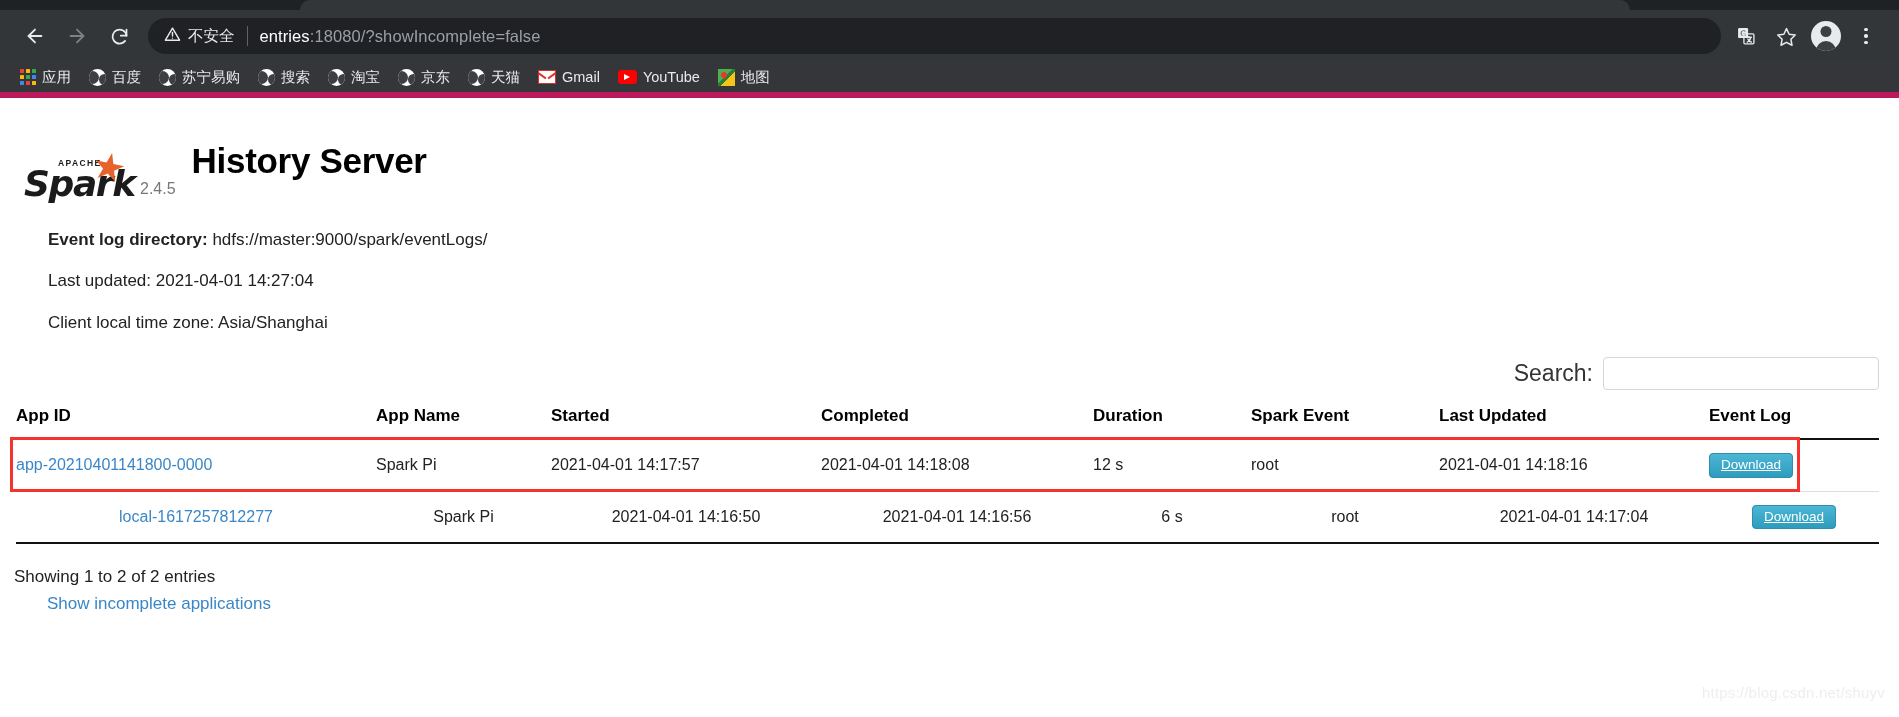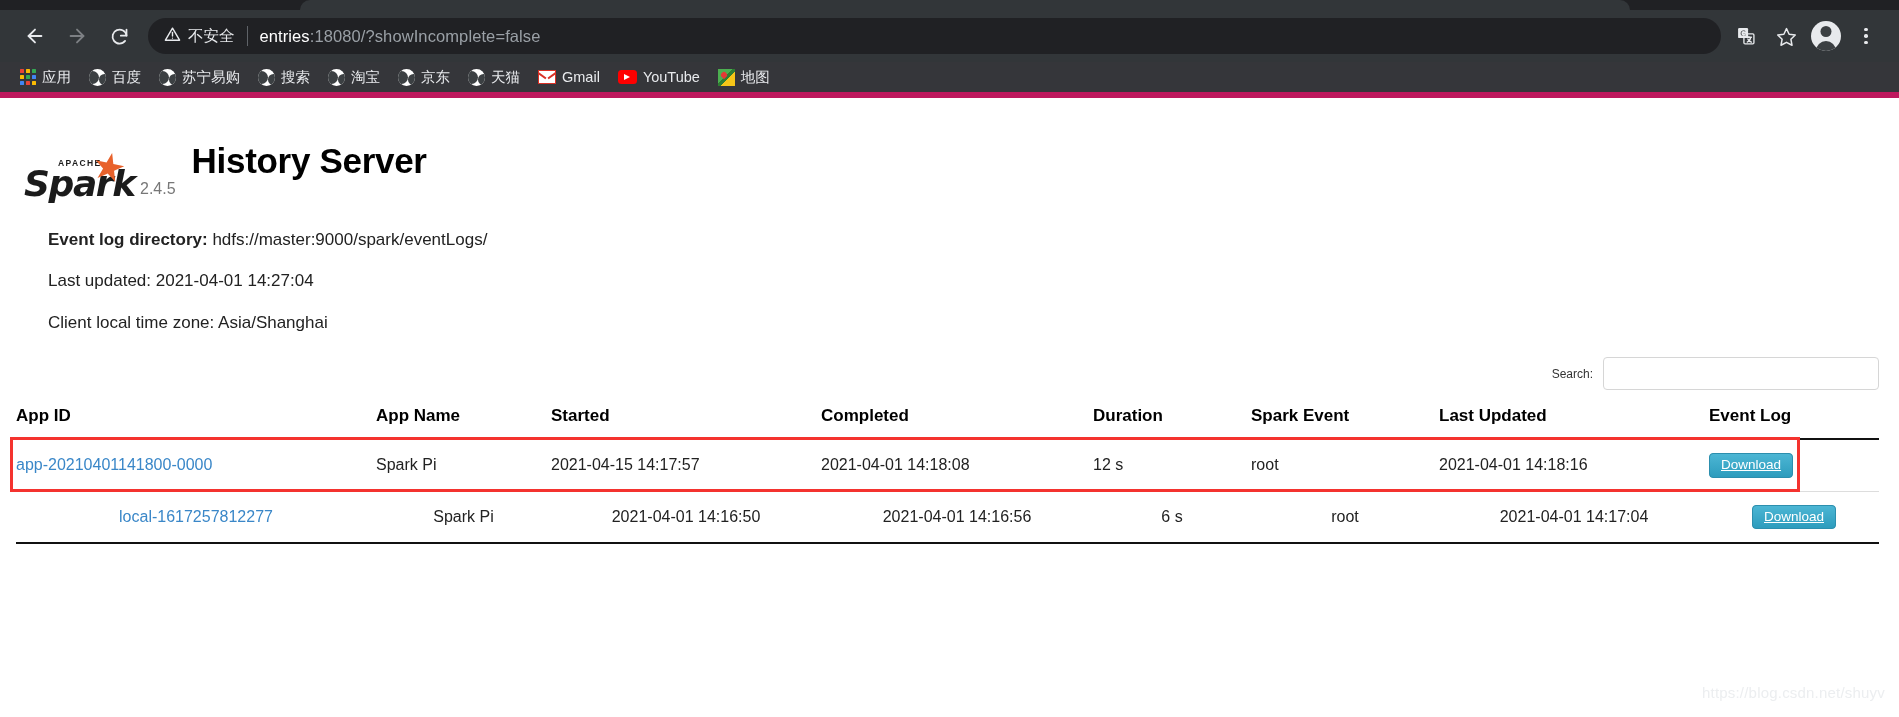--- a/index.html
+++ b/index.html
@@ -321,21 +321,21 @@
 
   .search-row {
     display: flex;
     justify-content: flex-end;
     align-items: center;
     padding-right: 20px;
     margin-top: 24px;
     gap: 10px;
   }
   .search-label {
-    font-size: 12px;
+    font-size: 23px;
     color: #333333;
   }
   .search-input {
     width: 276px;
     height: 33px;
     border: 1px solid #d6d6d6;
     border-radius: 4px;
     padding: 0 8px;
     font-size: 15px;
     font-family: "Liberation Sans", sans-serif;
@@ -622,21 +622,21 @@
           <th class="col-updated">Last Updated</th>
           <th class="col-eventlog">Event Log</th>
         </tr>
       </thead>
       <tbody>
         <tr>
           <td>
             <a class="applink" href="#">app-20210401141800-0000</a>
           </td>
           <td>Spark Pi</td>
-          <td>2021-04-15 14:17:57</td>
+          <td>2021-04-01 14:17:57</td>
           <td>2021-04-01 14:18:08</td>
           <td>12 s</td>
           <td>root</td>
           <td>2021-04-01 14:18:16</td>
           <td>
             <a class="dl-btn" href="#">Download</a>
           </td>
         </tr>
         <tr class="last-row">
           <td>
@@ -650,15 +650,19 @@
           <td>2021-04-01 14:17:04</td>
           <td>
             <a class="dl-btn" href="#">Download</a>
           </td>
         </tr>
       </tbody>
     </table>
     <div class="highlight-box" id="hl" style="top: 31px; height: 55px;"></div>
   </div>
 
+  <div class="footer-zone">
+    <div class="showing-text">Showing 1 to 2 of 2 entries</div>
+    <a class="incomplete-link" href="#">Show incomplete applications</a>
+  </div>
 
   <div class="watermark">https://blog.csdn.net/shuyv</div>
 </div>
 
 </body></html>

